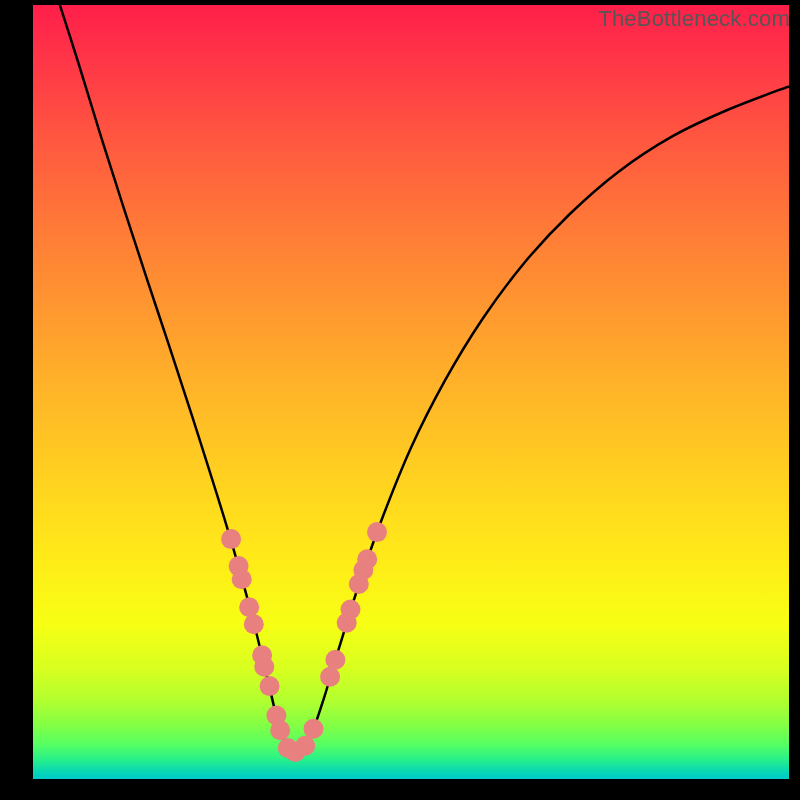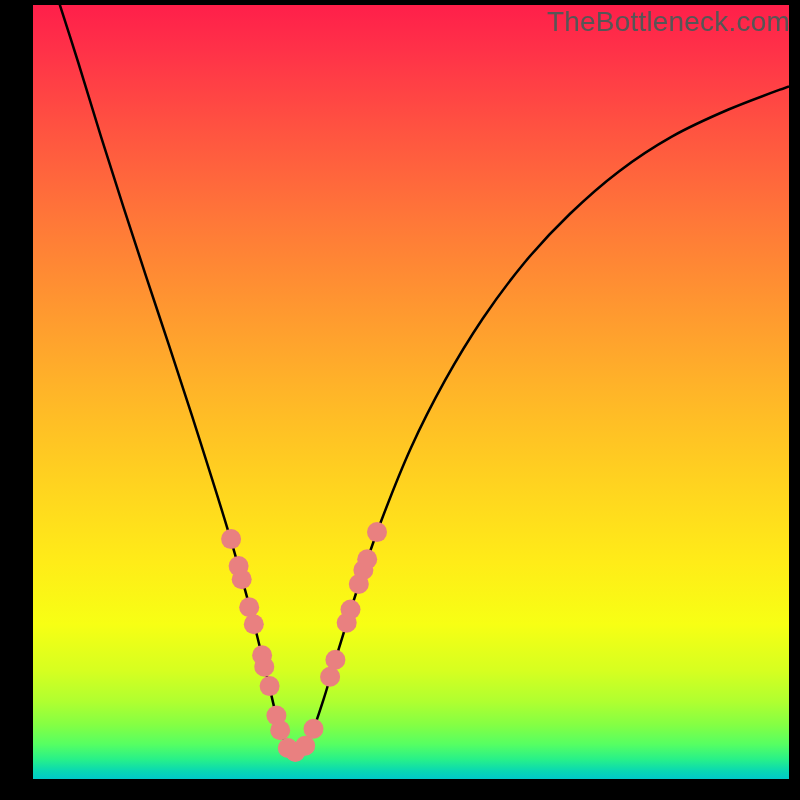--- a/index.html
+++ b/index.html
@@ -34,21 +34,21 @@
       #08d7b4 99%,
       #00c9c9 100%
     );
     border: 0;
   }
   .watermark {
     position: absolute;
     top: 6px;
     right: 10px;
     font-family: Arial, Helvetica, sans-serif;
-    font-size: 28px;
+    font-size: 22px;
     font-weight: 400;
     color: #565656;
     letter-spacing: 0.2px;
     pointer-events: none;
   }
   svg.overlay {
     position: absolute;
     left: 33px;
     top: 5px;
     width: 756px;

